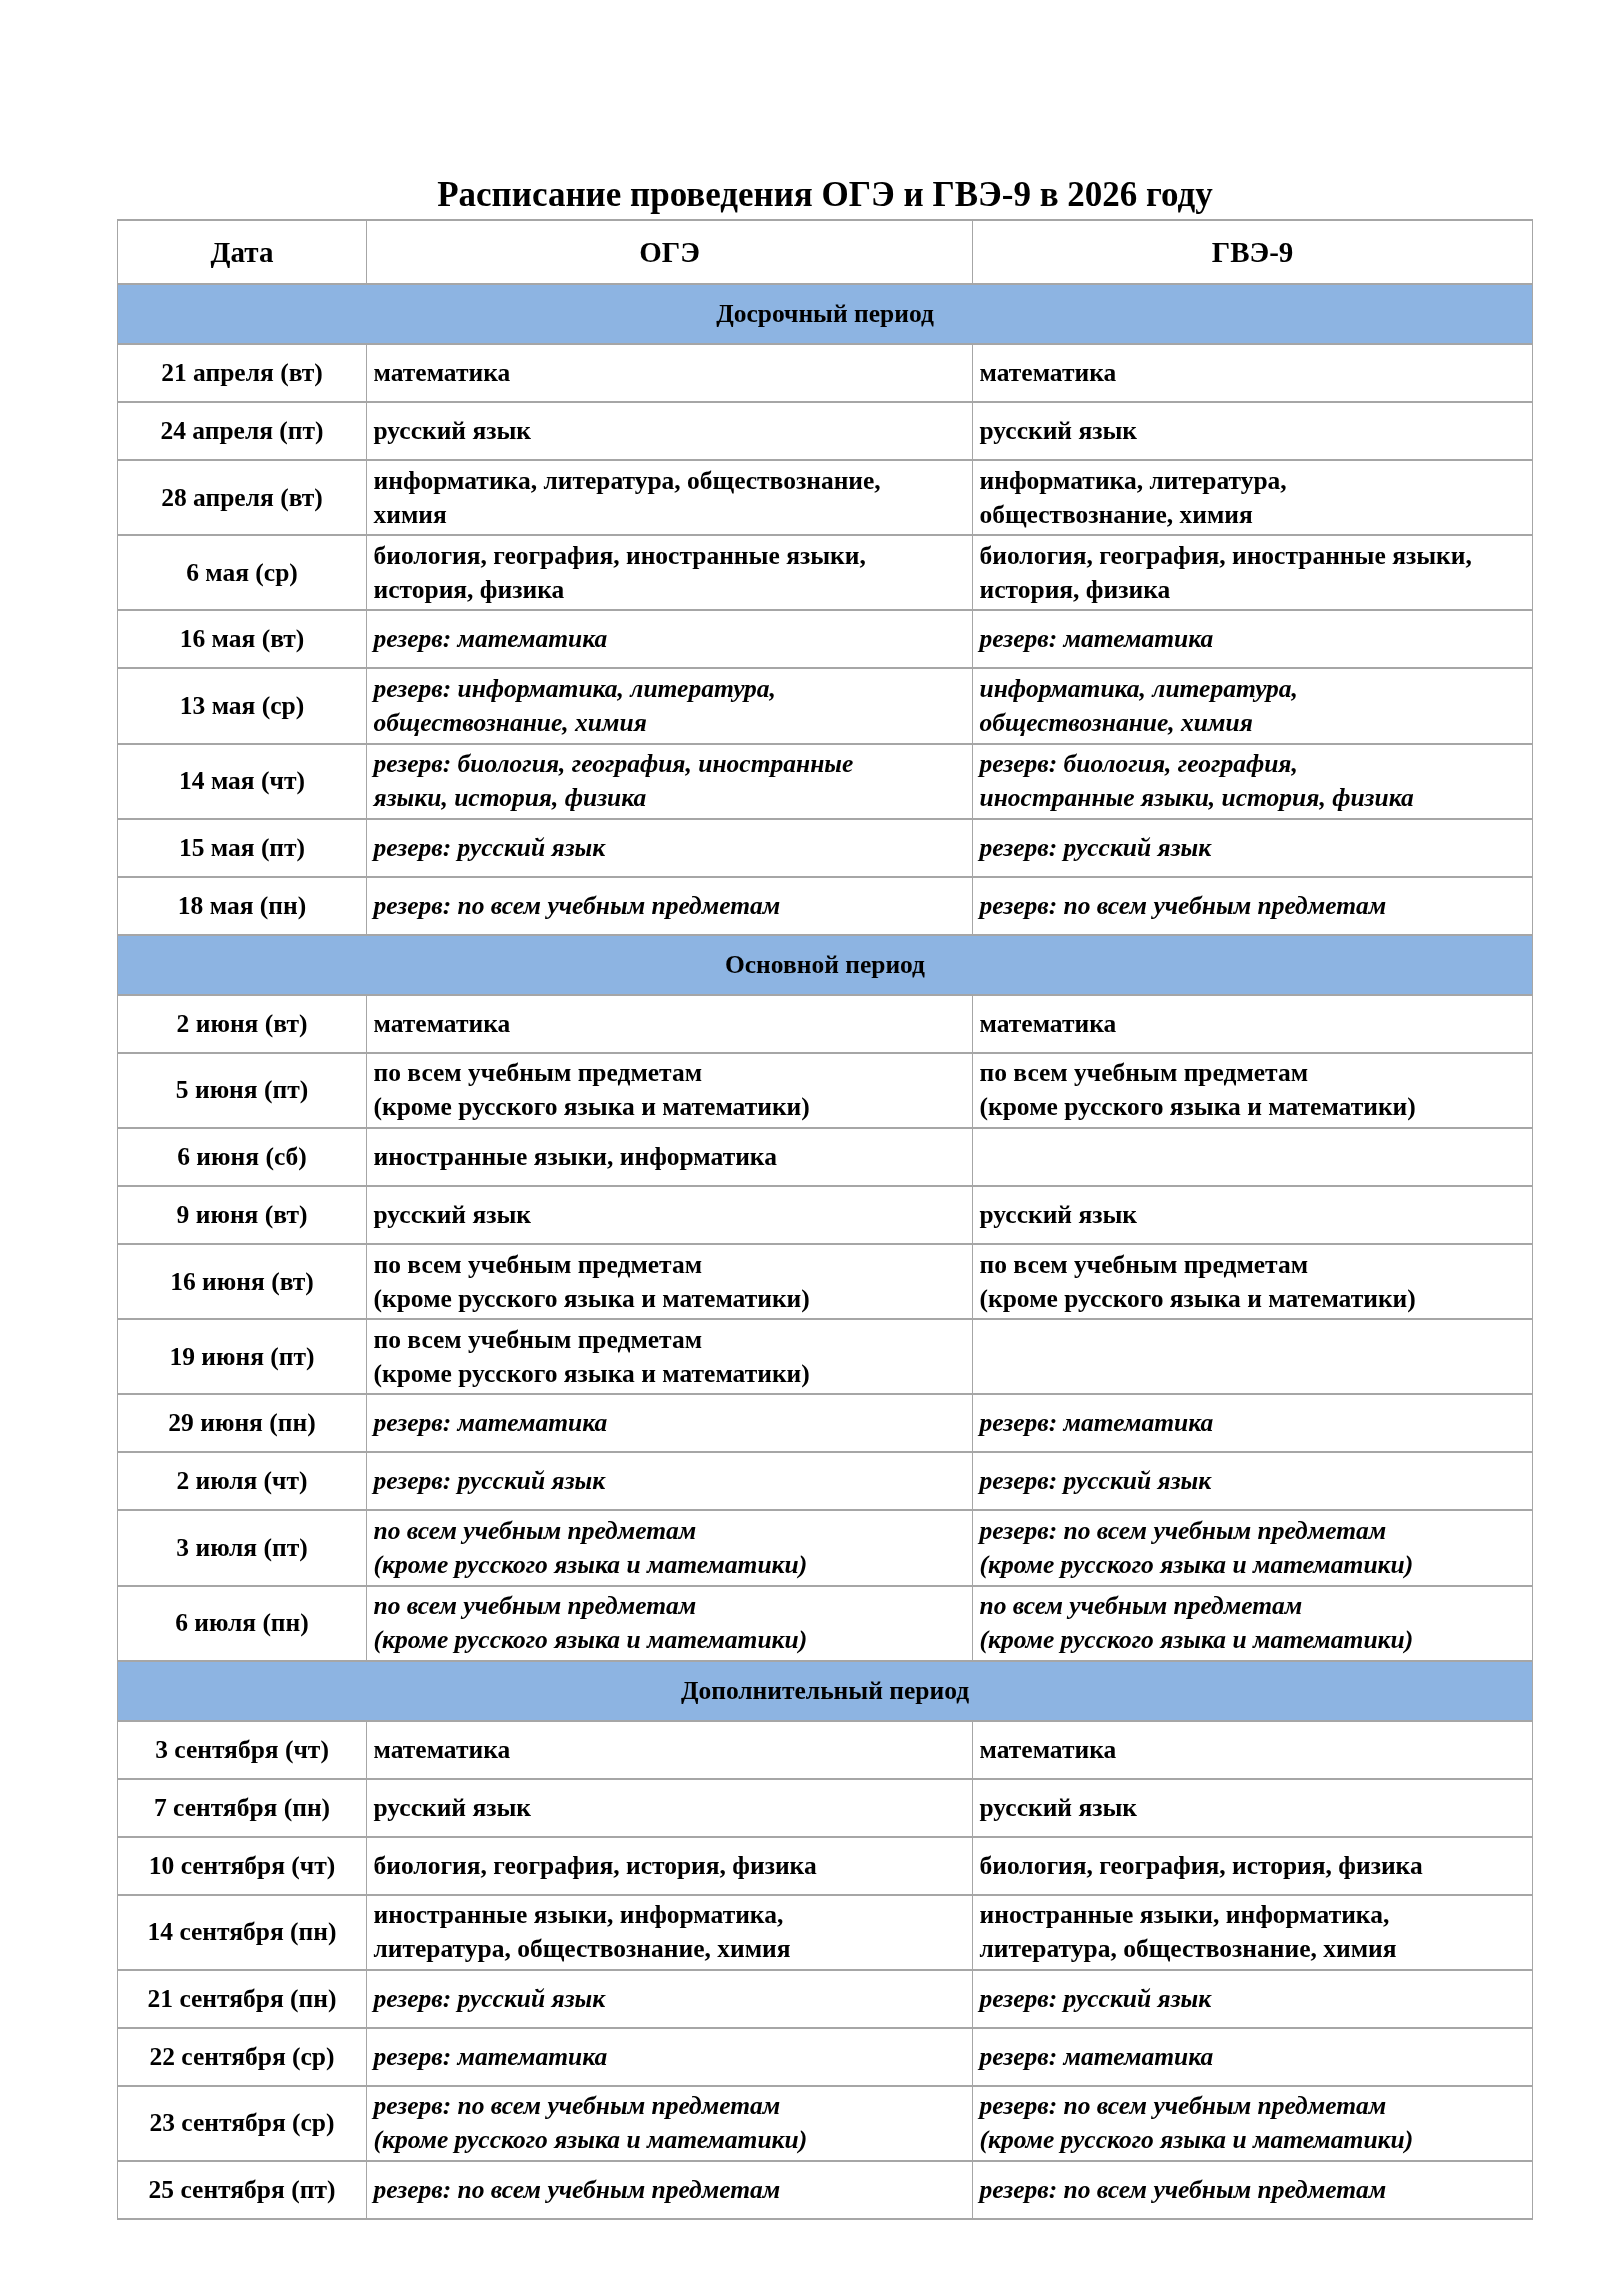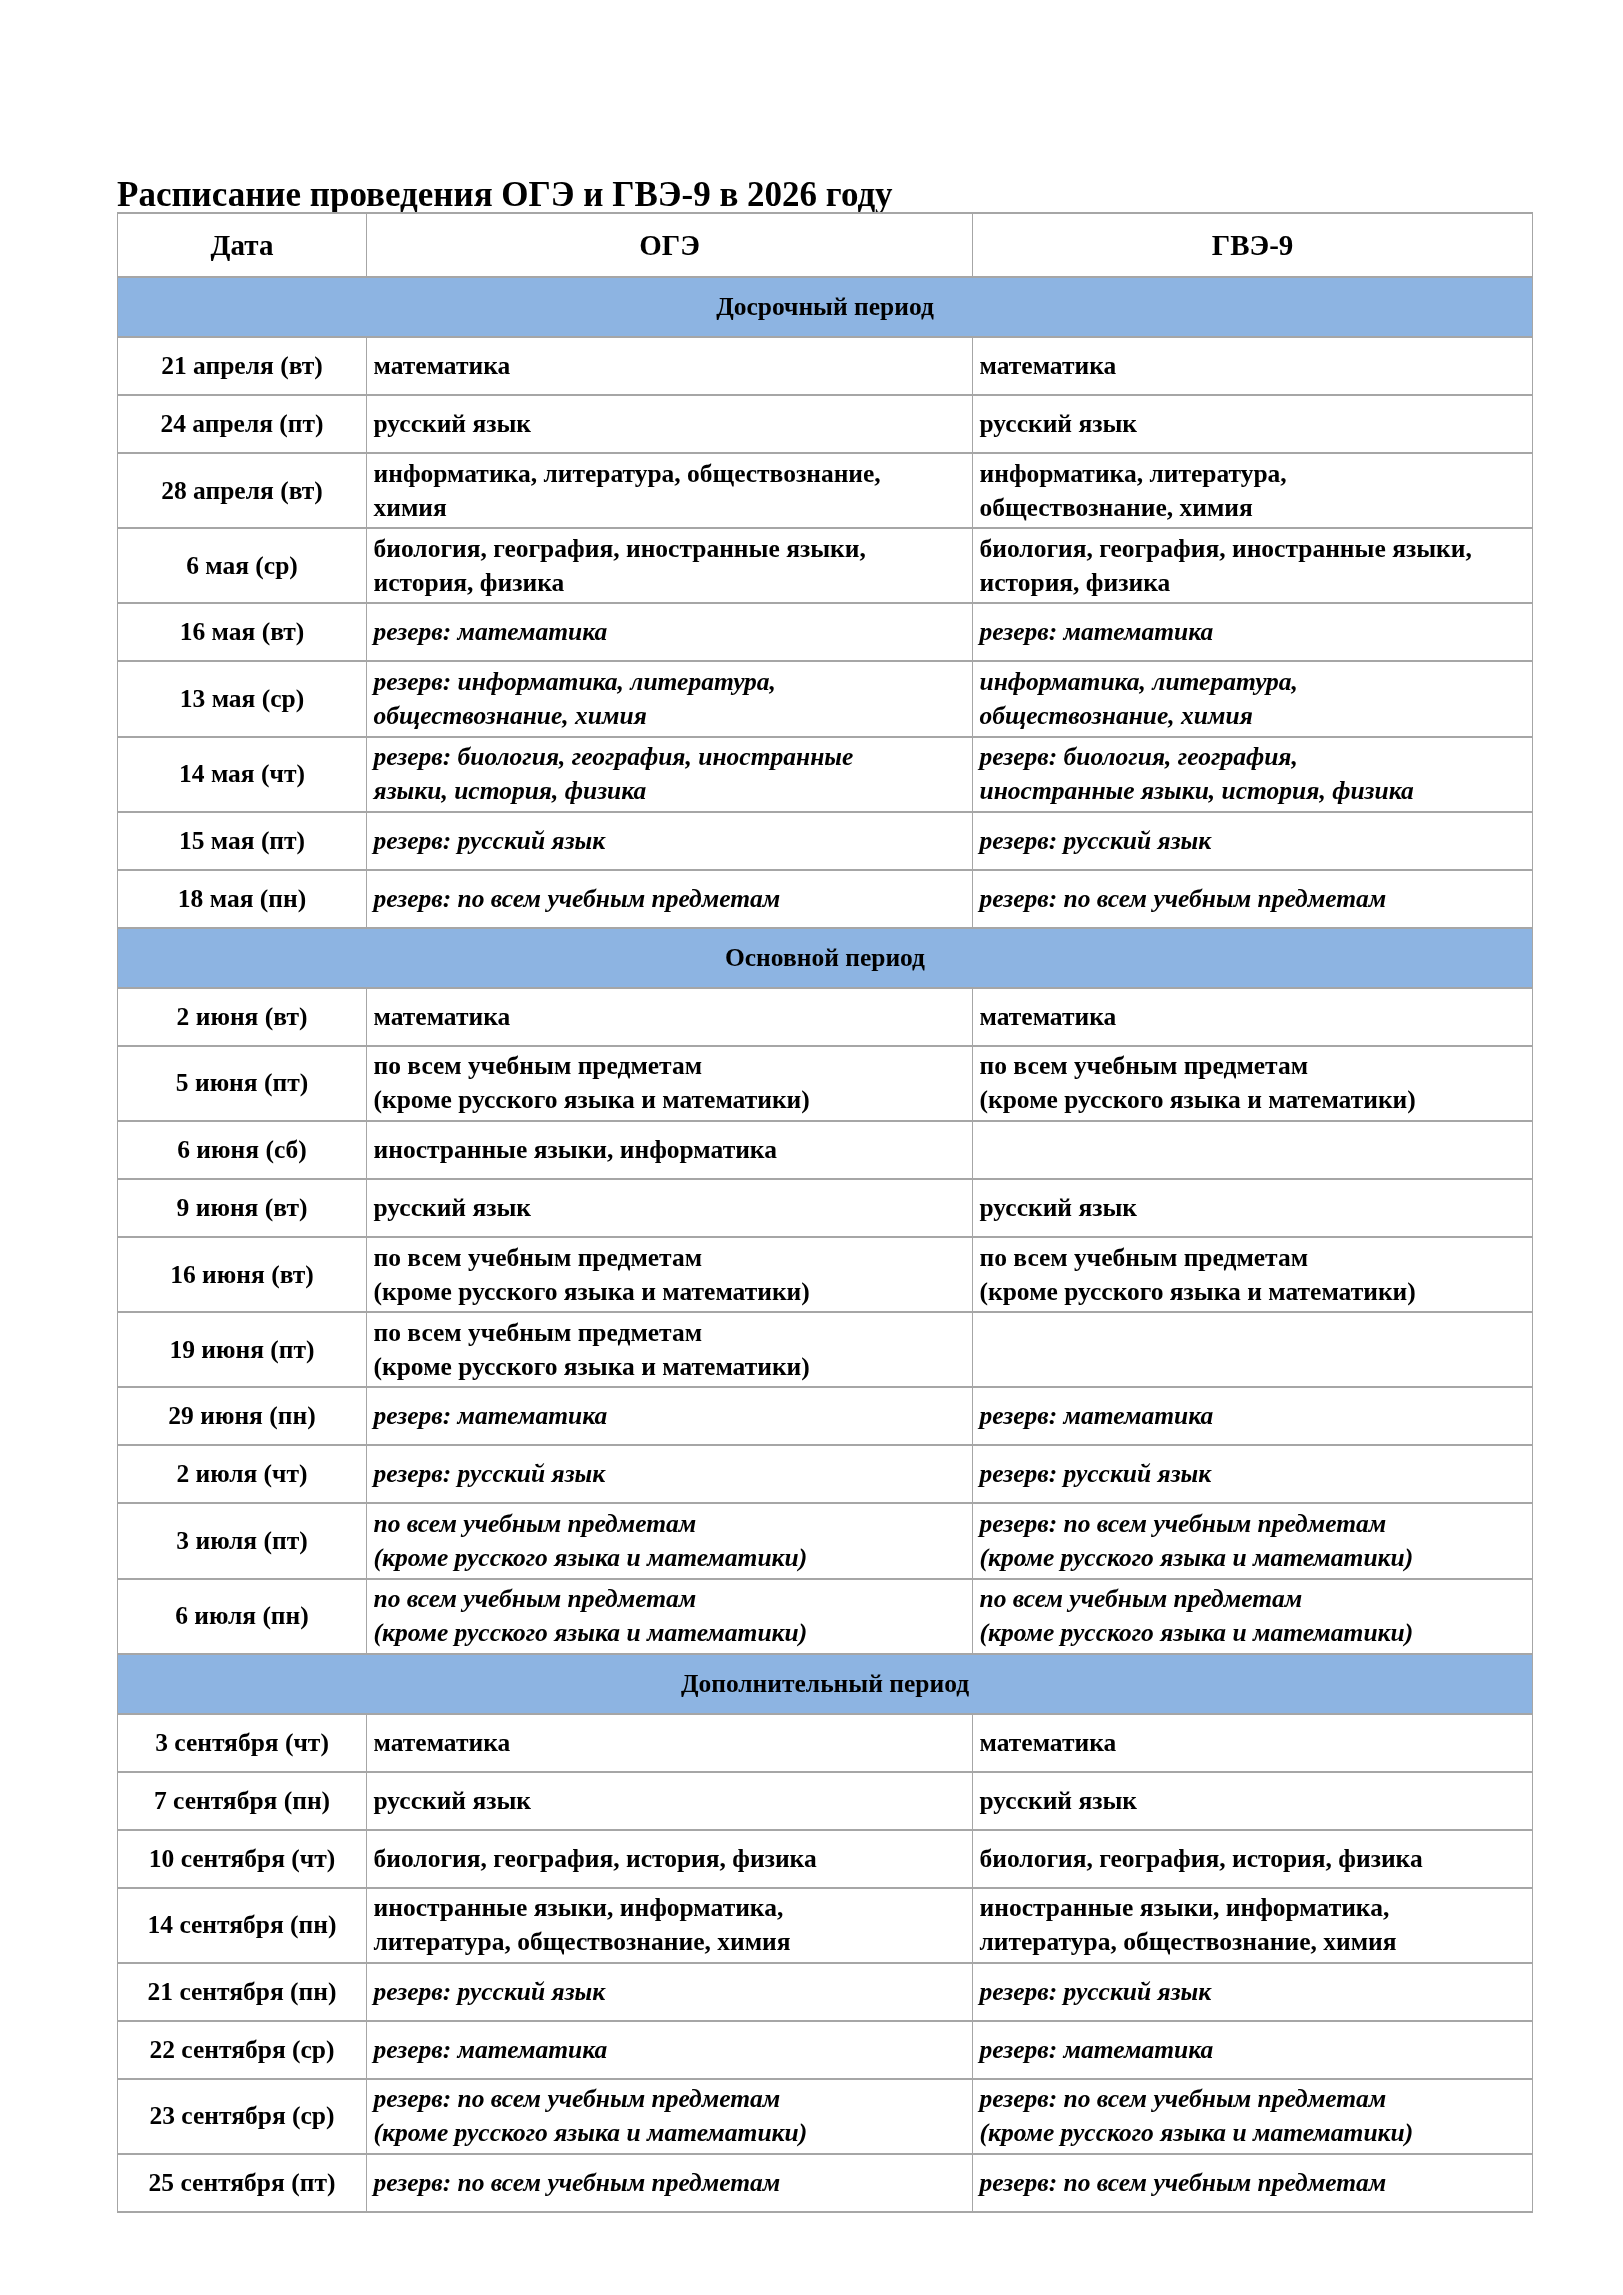--- a/index.html
+++ b/index.html
@@ -17,29 +17,30 @@
     color:#000000;
     font-family:"Liberation Serif","DejaVu Serif",serif;
     position:relative;
     overflow:hidden;
   }
   .doc-title{
     position:absolute;
     left:117px;
     top:152px;
     width:1416px;
+    text-align:center;
     font-size:35px;
     font-weight:bold;
     line-height:1.15;
     white-space:nowrap;
   }
   table.schedule{
     position:absolute;
     left:117px;
-    top:212px;
+    top:219px;
     width:1416px;
     border-collapse:collapse;
     table-layout:fixed;
   }
   table.schedule col.c-date{width:249px;}
   table.schedule col.c-oge{width:606px;}
   table.schedule col.c-gve{width:560px;}
   table.schedule th,
   table.schedule td{
     border-left:1.3px solid var(--border-c);

